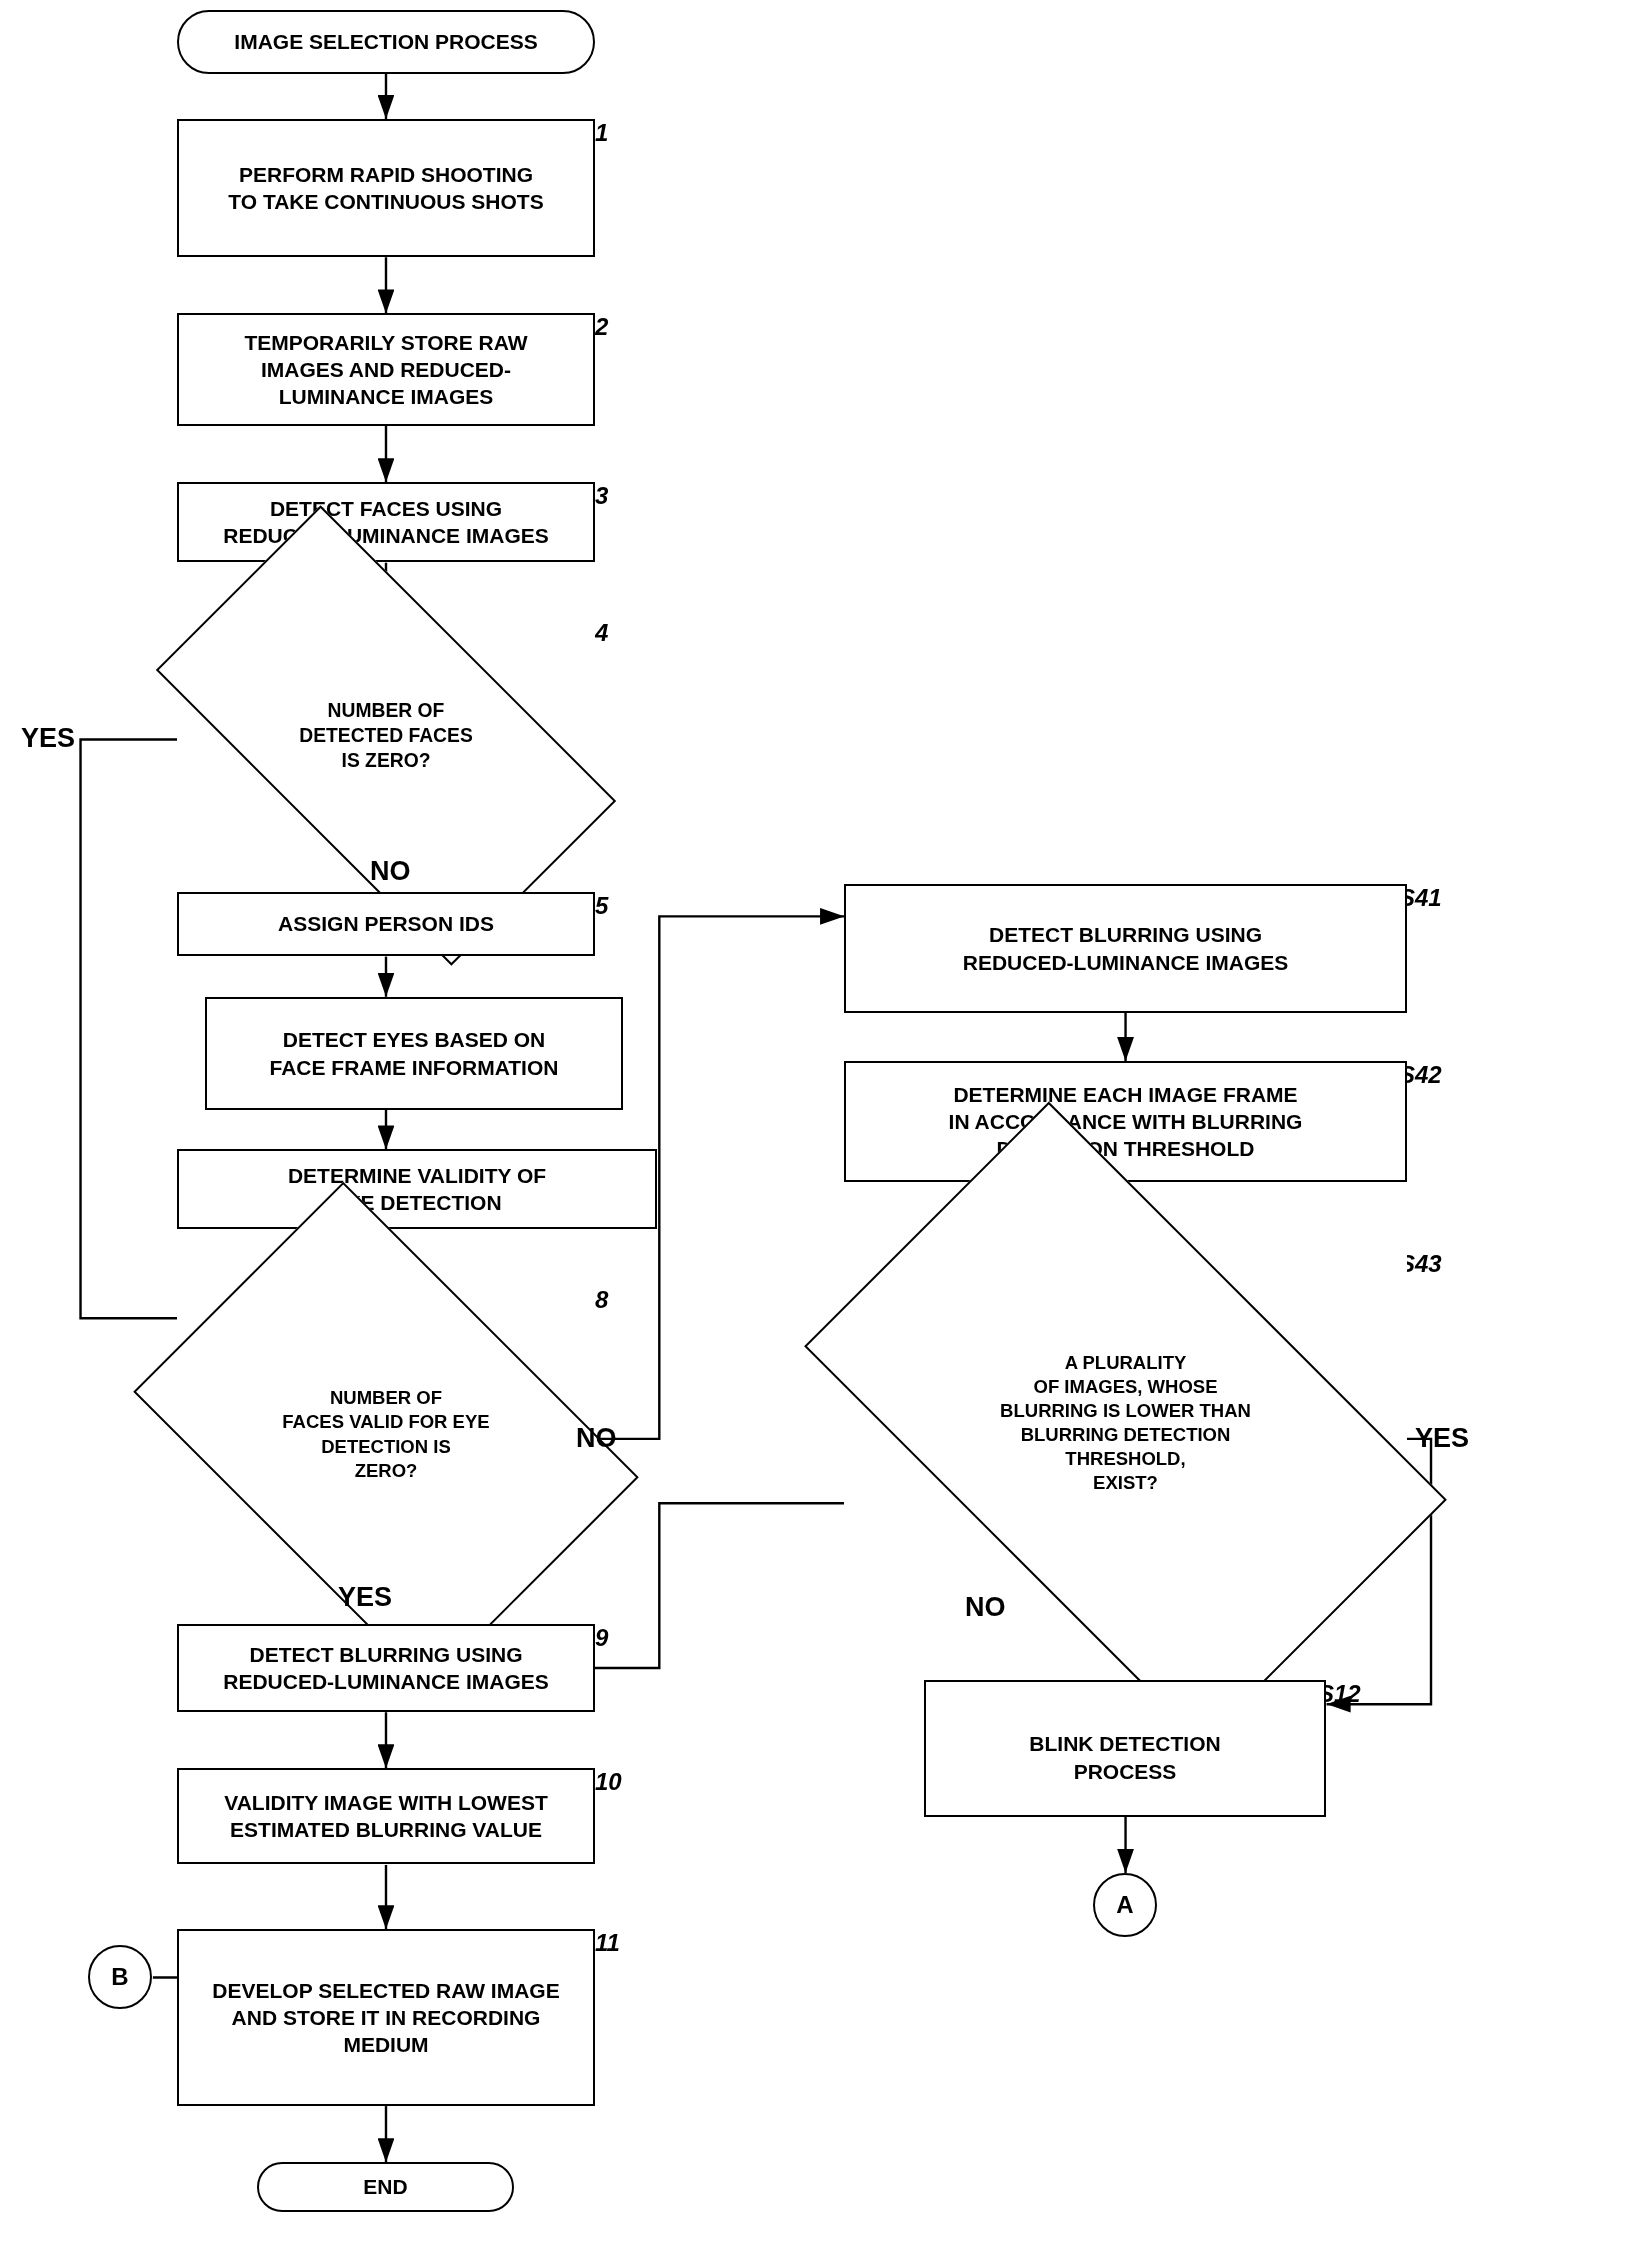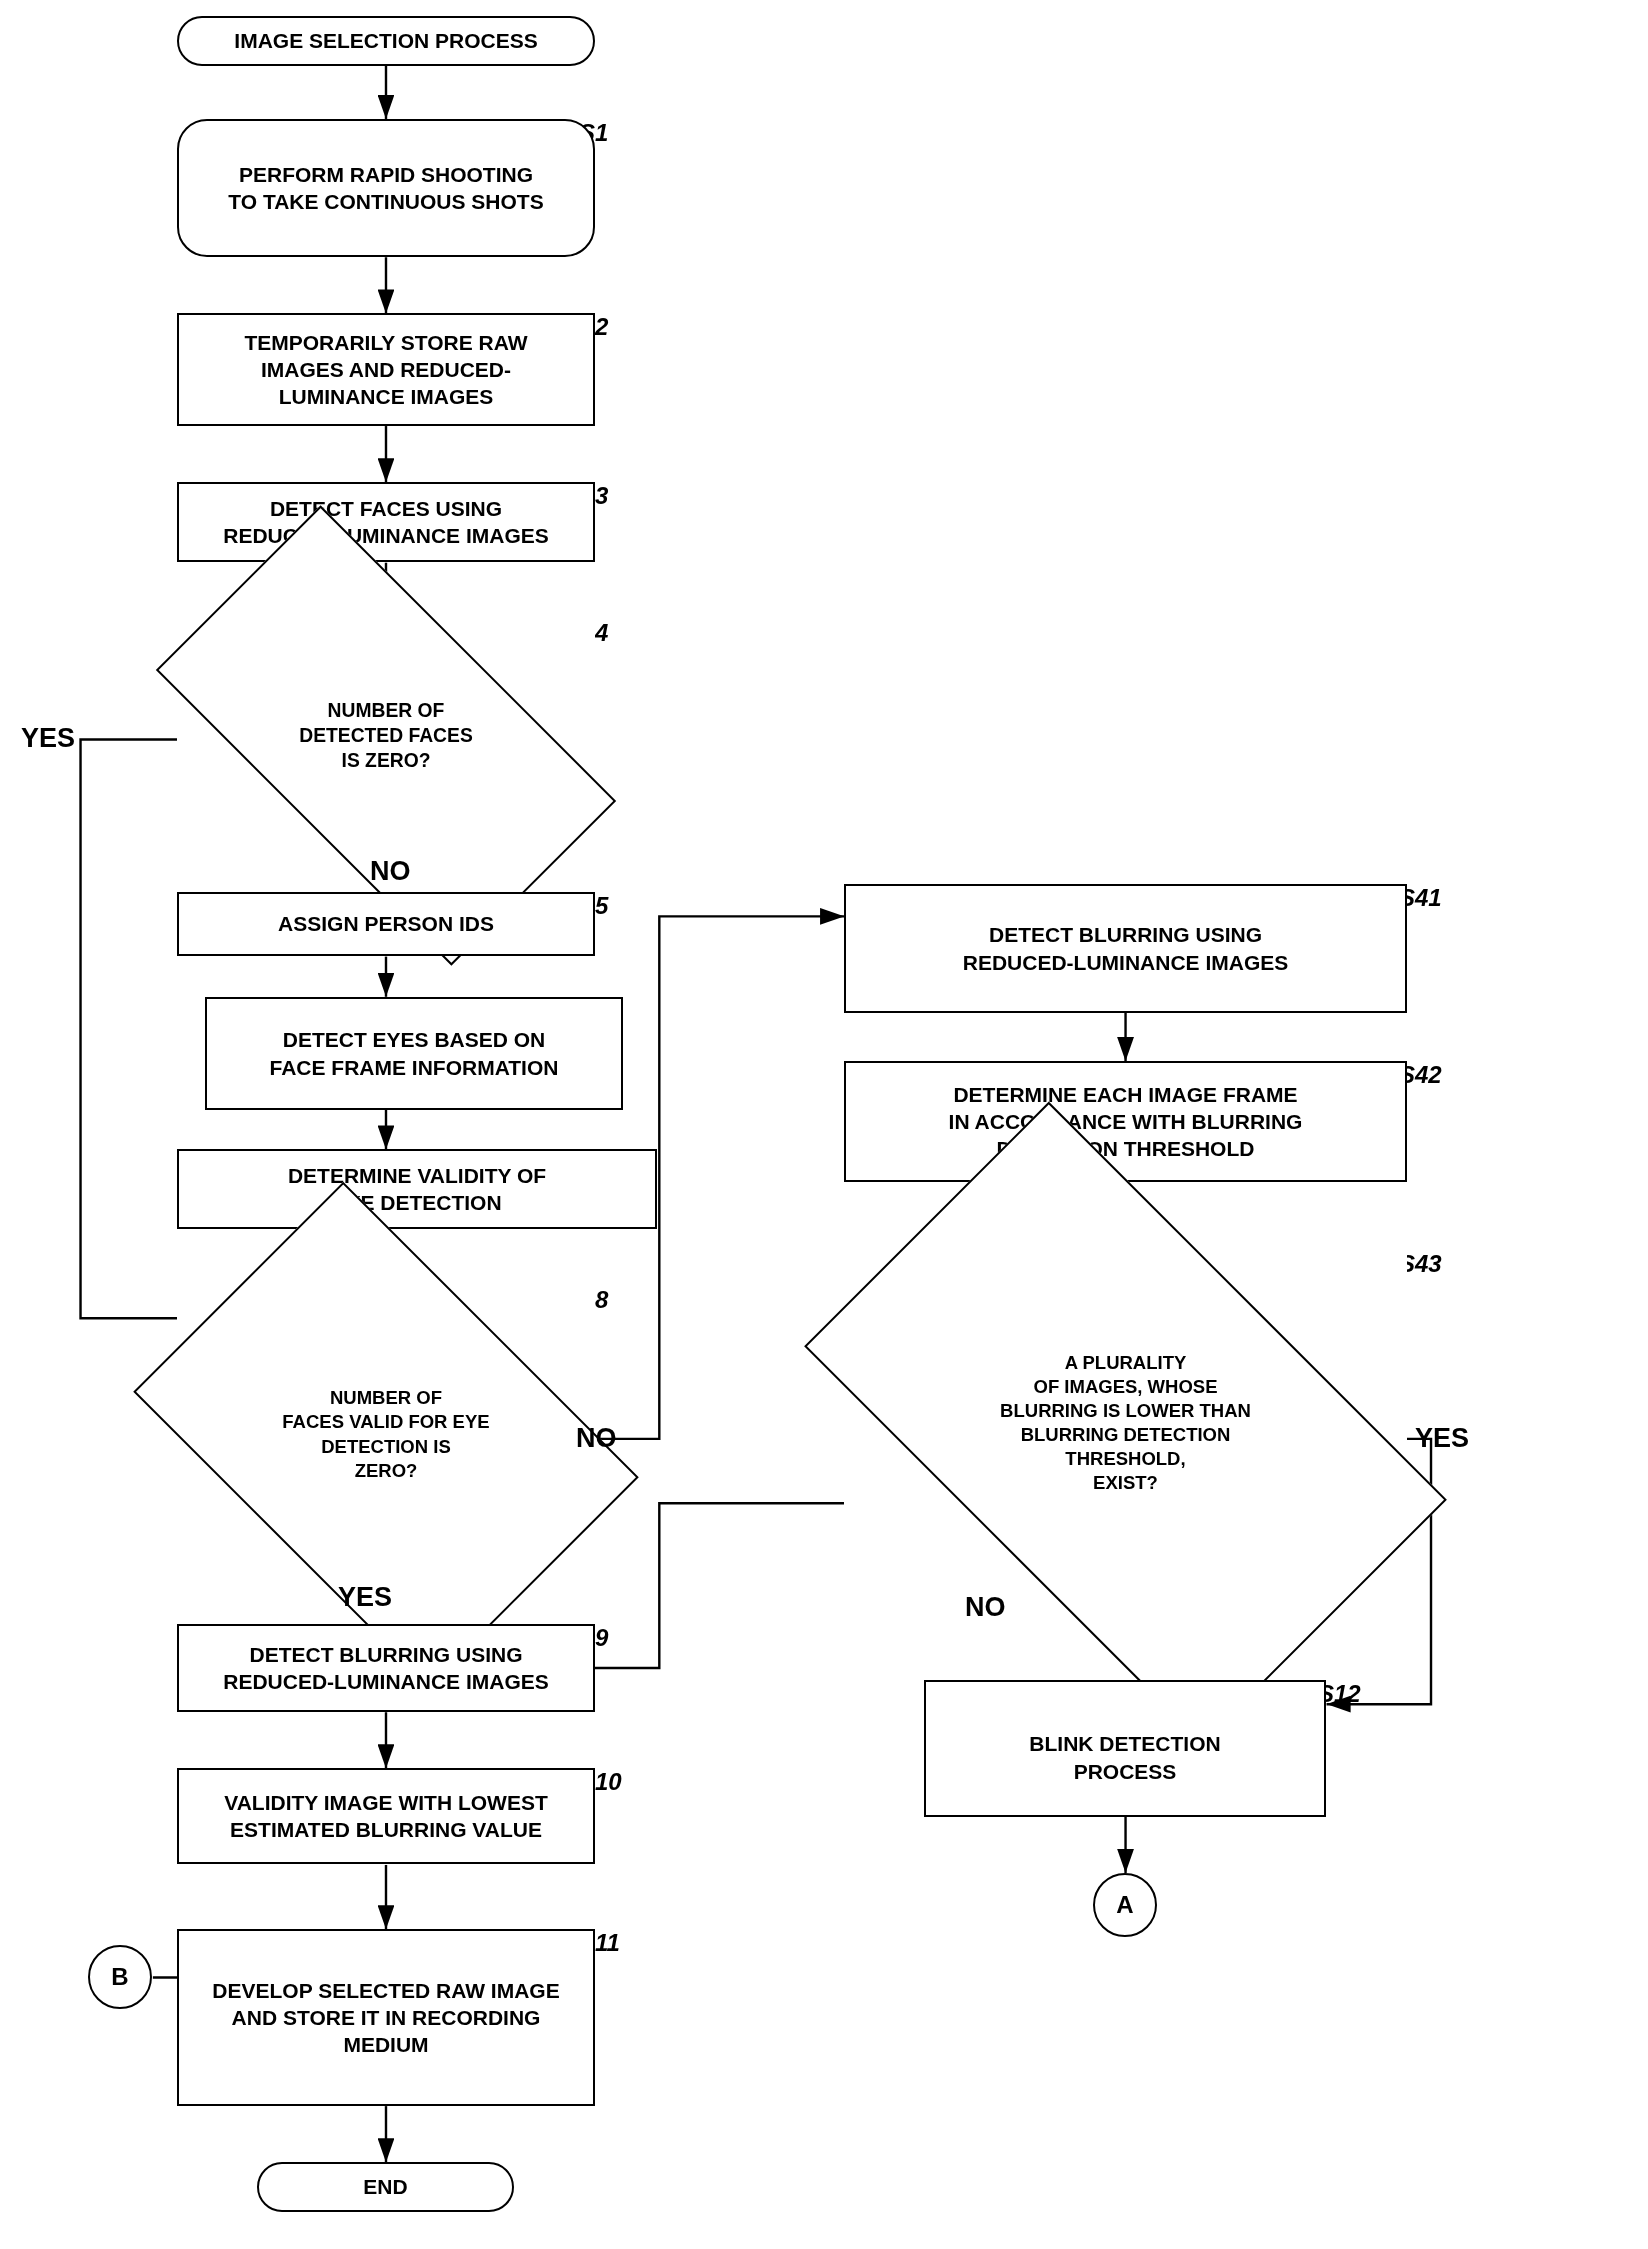--- a/index.html
+++ b/index.html
@@ -134,29 +134,29 @@
     <line x1="1400" y1="1470" x2="1400" y2="1560" stroke="#000" stroke-width="3" marker-end="url(#arrowhead)"></line>
 
     <polyline points="1200,1870 820,1870 820,2075 700,2075" stroke="#000" stroke-width="3" fill="none" marker-end="url(#arrowhead)"></polyline>
 
     <polyline points="1600,1790 1780,1790 1780,2120 1650,2120" stroke="#000" stroke-width="3" fill="none" marker-end="url(#arrowhead)"></polyline>
 
     <line x1="1400" y1="2260" x2="1400" y2="2330" stroke="#000" stroke-width="3" marker-end="url(#arrowhead)"></line>
 
   </svg>
 
-  <div class="box rounded" style="left:177px; top:16px; width:418px; height:50px; font-size:21px;">
+  <div class="box rounded" style="left:177px; top:10px; width:418px; height:64px; font-size:21px;">
     <span>IMAGE SELECTION PROCESS</span>
   </div>
 
   <div class="step-label" style="left:579px; top:119px;">
     <span>S1</span>
   </div>
 
-  <div class="box" style="left:177px; top:119px; width:418px; height:138px; font-size:21px;border-radius:30px;">
+  <div class="box" style="left:177px; top:119px; width:418px; height:138px; font-size:21px;">
     <span style="white-space:pre-line;">PERFORM RAPID SHOOTING
 TO TAKE CONTINUOUS SHOTS</span>
   </div>
 
   <div class="step-label" style="left:579px; top:313px;">
     <span>S2</span>
   </div>
 
   <div class="box" style="left:177px; top:313px; width:418px; height:113px; font-size:21px;">
     <span style="white-space:pre-line;">TEMPORARILY STORE RAW

